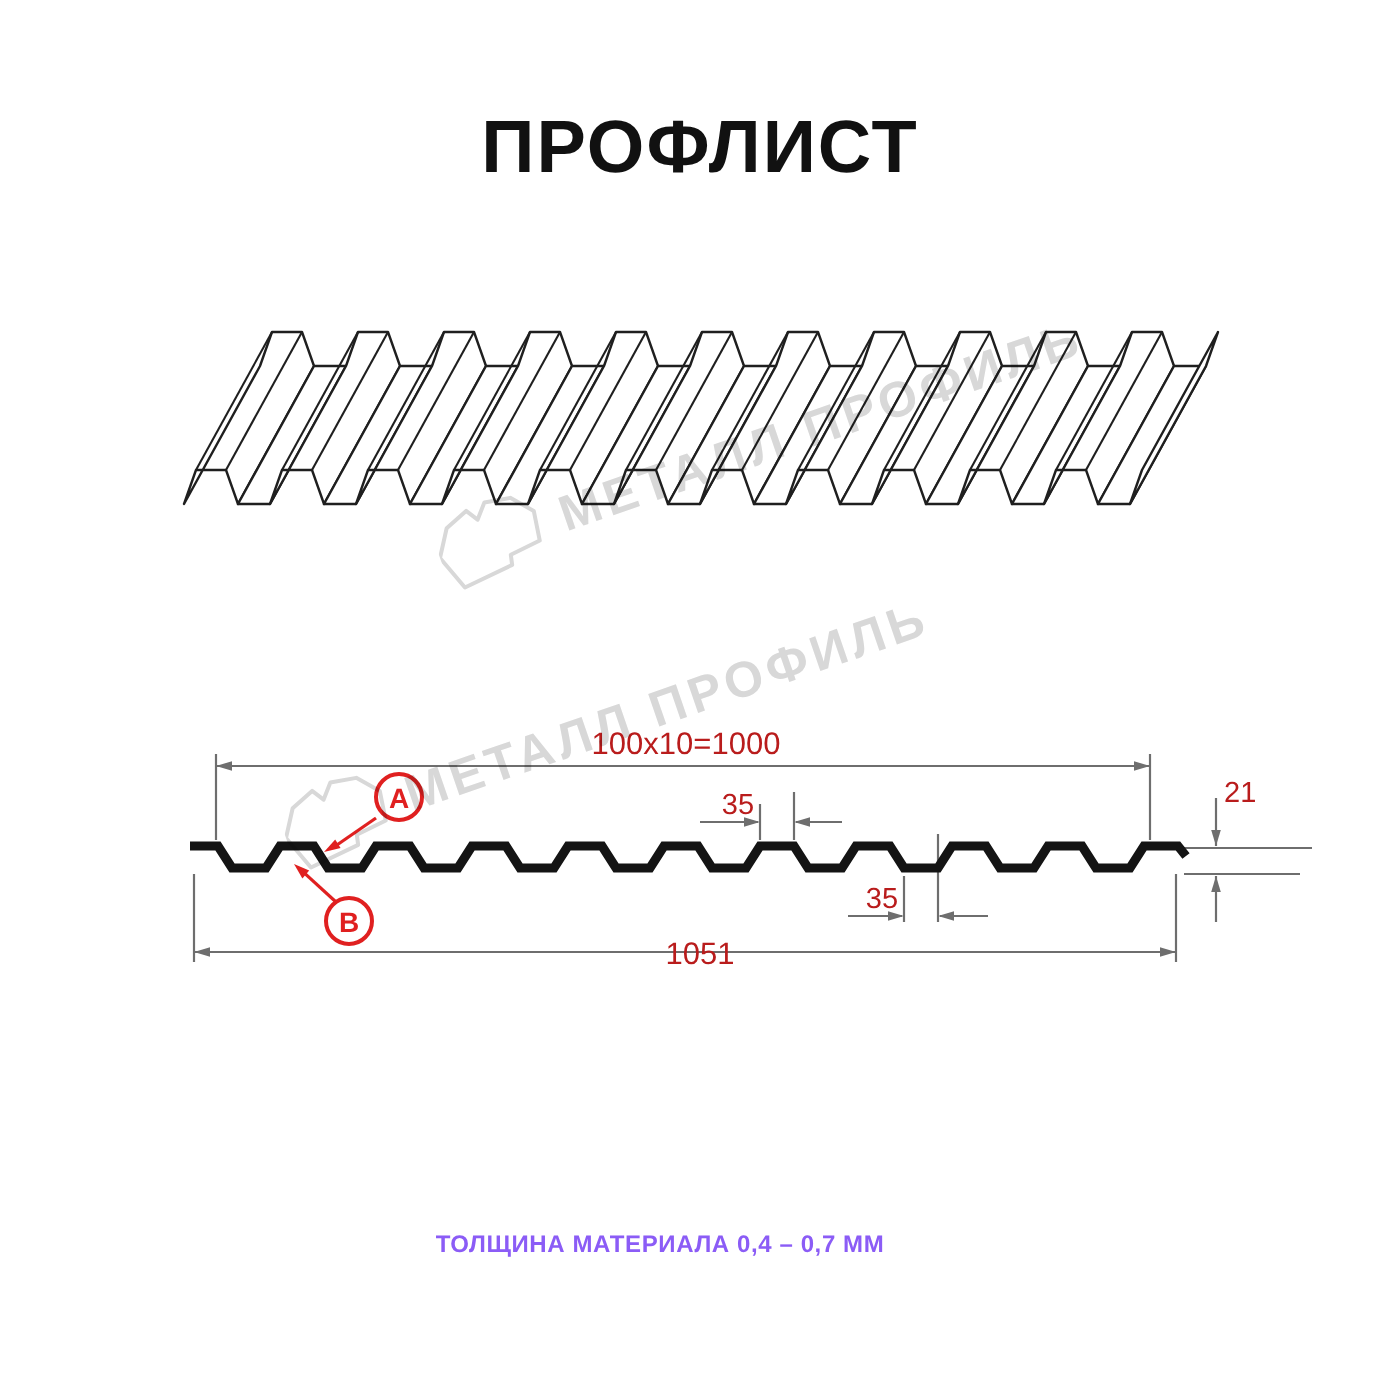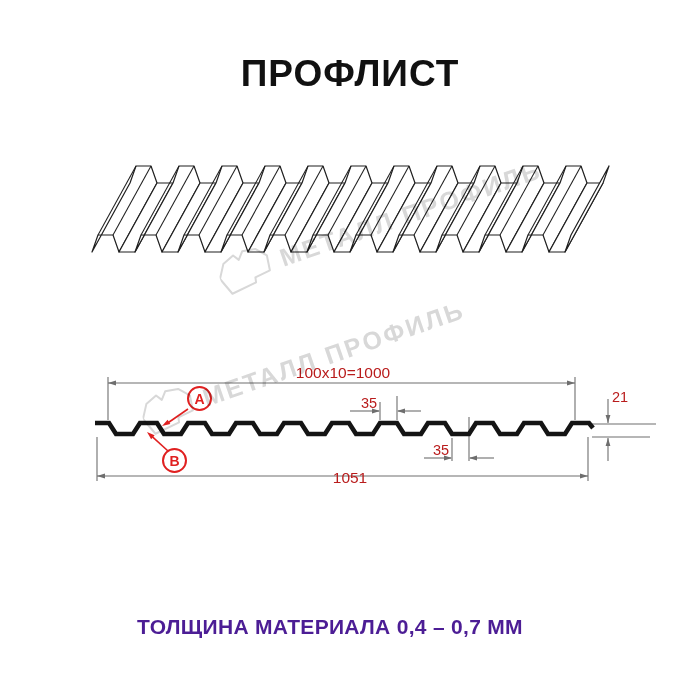--- a/index.html
+++ b/index.html
@@ -3,21 +3,21 @@
 <meta charset="utf-8">
 <style>
   html,body{margin:0;padding:0;background:#fff;}
   #canvas{position:relative;width:700px;height:700px;background:#ffffff;overflow:hidden;
           font-family:Liberation Sans, sans-serif;color:#111;}
   .title{position:absolute;left:0;top:53px;width:700px;text-align:center;
          font-size:37px;font-weight:700;letter-spacing:1px;color:#111;}
   .subtitle{position:absolute;left:0;top:99px;width:700px;text-align:center;
          font-size:17px;font-weight:600;color:#111;}
   .footer{position:absolute;left:0;top:615px;width:660px;text-align:center;
-         font-size:21px;font-weight:600;letter-spacing:.3px;color:#4c1d95;}
+         font-size:12px;font-weight:600;letter-spacing:.3px;color:#8b5cf6;}
   svg.layer{position:absolute;left:0;top:0;z-index:1;}
   .dimlabel{position:absolute;z-index:2;font-size:15.5px;font-weight:500;color:#b91c1c;
          transform:translateX(-50%);white-space:nowrap;}
   .dimlabel.small{font-size:14.5px;}
   .dimlabel.noshift{transform:none;}
   .badge{position:absolute;z-index:2;width:25px;height:25px;border:2.3px solid #e02020;
          border-radius:50%;display:flex;align-items:center;justify-content:center;
          color:#e02020;font-size:14px;font-weight:700;box-sizing:border-box;}
   .wm{position:absolute;z-index:3;display:flex;align-items:center;gap:8px;
       transform:rotate(-19deg);transform-origin:0 50%;mix-blend-mode:multiply;

